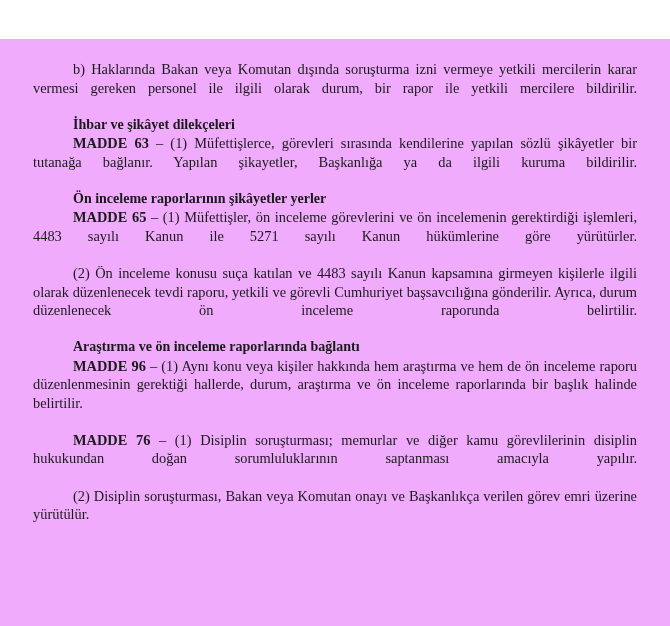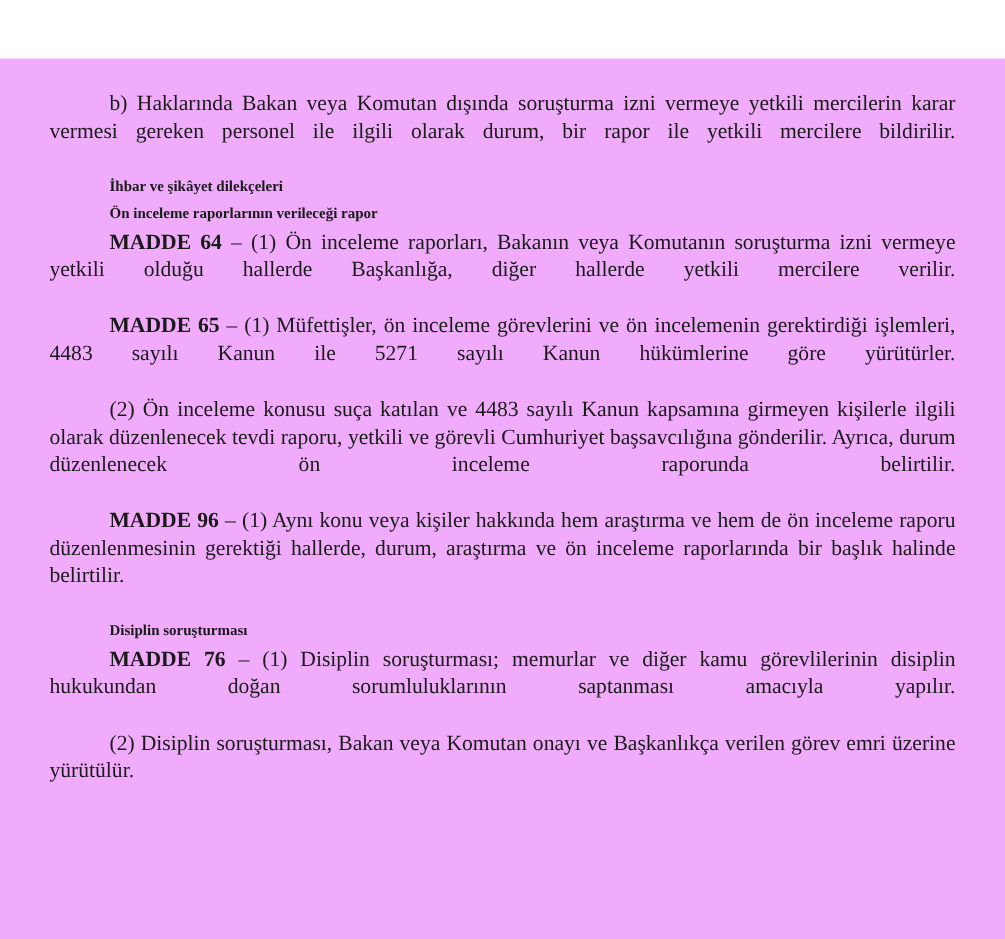--- a/index.html
+++ b/index.html
@@ -47,21 +47,21 @@
   p.para::after {
     content: "";
     display: inline-block;
     width: 100%;
   }
 
   
   p.heading {
     margin: 0;
     padding: 0;
-    font-size: 10px;
+    font-size: 14px;
     line-height: 18.55px;
     font-weight: bold;
     text-align: left;
     text-indent: 40px;
   }
   p.heading::after { content: none; }
 
   .madde-label {
     font-weight: bold;
   }
@@ -71,22 +71,22 @@
     text-align: justify;
   }
 </style>
 </head>
 <body>
 
 <div id="page">
   <div class="doc-body">
       <p class="para j"><span>b) Haklarında Bakan veya Komutan dışında soruşturma izni vermeye yetkili mercilerin karar vermesi gereken personel ile ilgili olarak durum, bir rapor ile yetkili mercilere bildirilir.</span></p>
       <p class="heading"><span>İhbar ve şikâyet dilekçeleri</span></p>
-      <p class="heading"><span>Ön inceleme raporlarının verileceği rapor</span></p>
-      <p class="para j"><span class="madde-label">MADDE 64</span><span> – (1) Ön inceleme raporları, Bakanın veya Komutanın soruşturma izni vermeye yetkili olduğu hallerde Başkanlığa, diğer hallerde yetkili mercilere verilir.</span></p>
+      <p class="para j"><span class="madde-label">MADDE 63</span><span> – (1) Müfettişlerce, görevleri sırasında kendilerine yapılan sözlü şikâyetler bir tutanağa bağlanır. Yapılan şikayetler, Başkanlığa ya da ilgili kuruma bildirilir.</span></p>
+      <p class="heading"><span>Ön inceleme raporlarının şikâyetler yerler</span></p>
       <p class="para j"><span class="madde-label">MADDE 65</span><span> – (1) Müfettişler, ön inceleme görevlerini ve ön incelemenin gerektirdiği işlemleri, 4483 sayılı Kanun ile 5271 sayılı Kanun hükümlerine göre yürütürler.</span></p>
       <p class="para j"><span>(2) Ön inceleme konusu suça katılan ve 4483 sayılı Kanun kapsamına girmeyen kişilerle ilgili olarak düzenlenecek tevdi raporu, yetkili ve görevli Cumhuriyet başsavcılığına gönderilir. Ayrıca, durum düzenlenecek ön inceleme raporunda belirtilir.</span></p>
+      <p class="heading"><span>Araştırma ve ön inceleme raporlarında bağlantı</span></p>
       <p class="para j"><span class="madde-label">MADDE 96</span><span> – (1) Aynı konu veya kişiler hakkında hem araştırma ve hem de ön inceleme raporu düzenlenmesinin gerektiği hallerde, durum, araştırma ve ön inceleme raporlarında bir başlık halinde belirtilir.</span></p>
-      <p class="heading"><span>Disiplin soruşturması</span></p>
       <p class="para j"><span class="madde-label">MADDE 76</span><span> – (1) Disiplin soruşturması; memurlar ve diğer kamu görevlilerinin disiplin hukukundan doğan sorumluluklarının saptanması amacıyla yapılır.</span></p>
       <p class="para j"><span>(2) Disiplin soruşturması, Bakan veya Komutan onayı ve Başkanlıkça verilen görev emri üzerine yürütülür.</span></p>
     </div>
 </div>
 
 </body></html>

